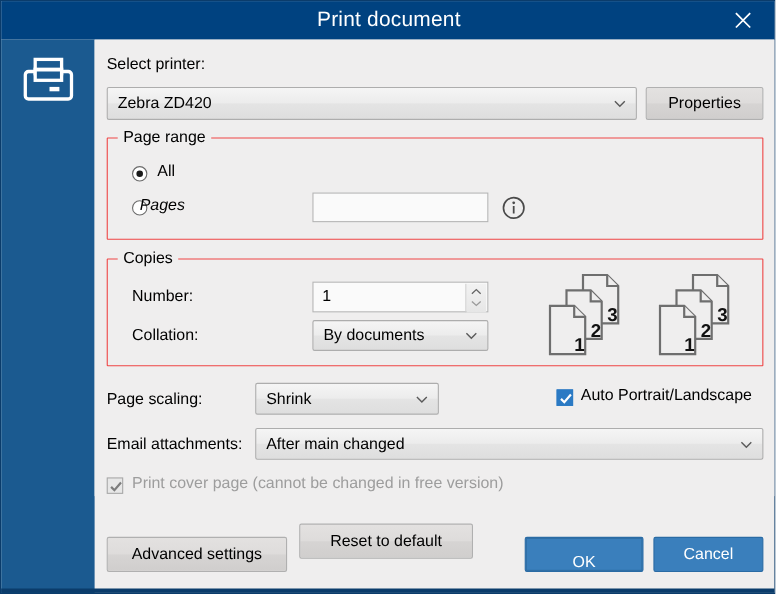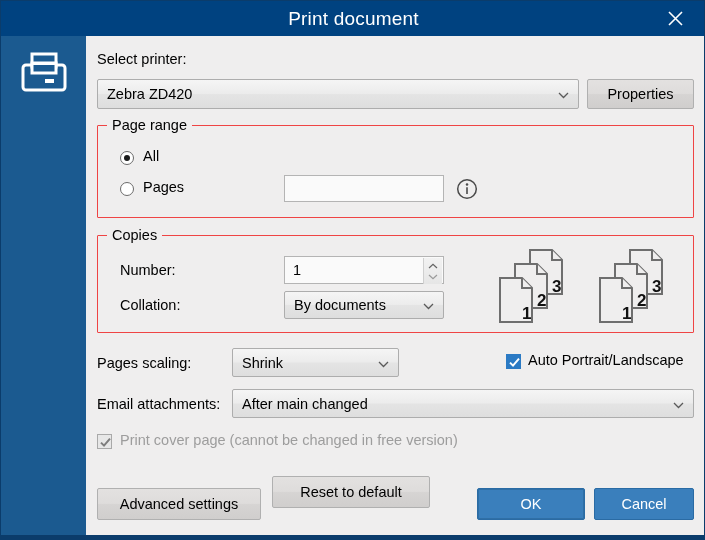--- a/index.html
+++ b/index.html
@@ -127,21 +127,21 @@
     display: flex;
     align-items: center;
     justify-content: center;
     cursor: pointer;
   }
   .btn.primary {
     background: #3a7fbc;
     border: 1px solid #2a6ba4;
     color: #ffffff;
   }
-  .btn.primary.focused { box-shadow: inset 0 0 0 1px #2f6fa6; }
+  .btn.primary.focused { box-shadow: inset 0 0 0 1px #2f6fa6; align-items: flex-end; }
   
   .group {
     position: absolute;
     box-sizing: border-box;
     border: 1px solid #ef4444;
     border-radius: 1px;
   }
   .group-title {
     position: absolute;
     top: -9px;
@@ -262,21 +262,21 @@
       <span>Properties</span>
     </div>
 
     <div class="group" style="left:11px; top:89px; width:597px; height:93px;">
       <span class="group-title">Page range</span>
 
       <div class="radio checked" style="left:22px; top:25px;"></div>
       <div class="lbl" style="left:45px; top:22px;">All</div>
 
       <div class="radio" style="left:22px; top:56px;"></div>
-      <div class="lbl" style="left:45px; top:53px;">Pages</div>
+      <div class="lbl" style="left:29px; top:53px;font-style:italic;">Pages</div>
 
       <div class="textinput" style="left:186px; top:49px; width:160px; height:27px;">
         <span class="tv"></span>
       </div>
 
       <span class="info-icon" style="left:358px; top:52px;">
         <svg width="22" height="22" viewBox="0 0 22 22">
           <circle cx="11" cy="11" r="9.3" fill="none" stroke="#4a4a4a" stroke-width="1.5"></circle>
           <circle cx="11" cy="6.4" r="1.25" fill="#4a4a4a"></circle>
           <path d="M11 9.3 L11 16" stroke="#4a4a4a" stroke-width="1.6"></path>
@@ -341,21 +341,21 @@
             <text x="39" y="60">2</text>
             <text x="24" y="73">1</text>
             <text x="154" y="46">3</text>
             <text x="139" y="60">2</text>
             <text x="124" y="73">1</text>
           </g>
         </svg>
       </span>
     </div>
 
-    <div class="lbl" style="left:11px; top:319px;">Pages scaling:</div>
+    <div class="lbl" style="left:11px; top:319px;">Page scaling:</div>
     <div class="combo" style="left:146px; top:312px; width:167px; height:29px;">
       <span class="cv">Shrink</span>
       <span class="chev">
         <svg width="11" height="7" viewBox="0 0 11 7">
             <path d="M1 1 L5.5 5.5 L10 1" stroke="#5a5a5a" stroke-width="1.3" fill="none"></path>
           </svg>
       </span>
     </div>
 
     <div class="checkbox blue" style="left:420px; top:318px;">

